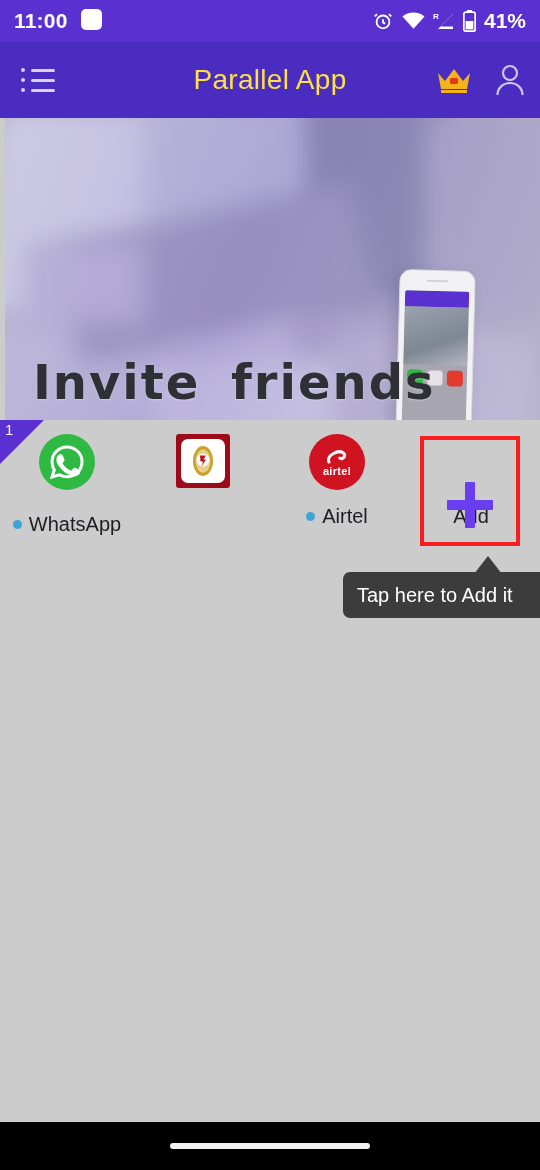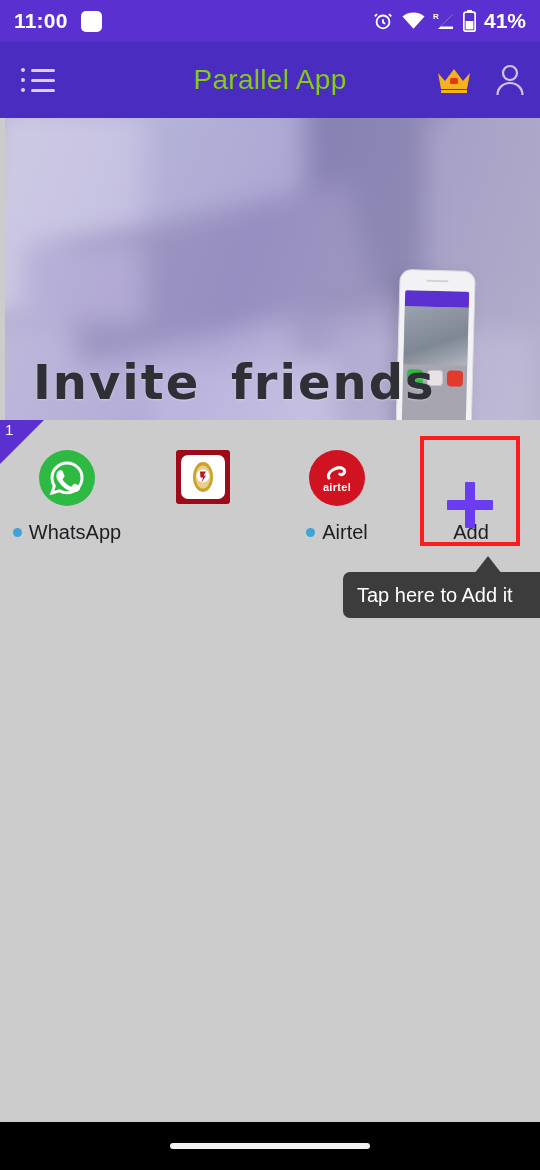--- a/index.html
+++ b/index.html
@@ -12,21 +12,21 @@
   }
 
   
   .statusbar{
     position:absolute; left:0; top:0; width:540px; height:42px;
     background:#5a30d0;
     display:flex; align-items:center; justify-content:space-between;
     padding:0 14px;
     color:#ffffff;
   }
-  .sb-left{ display:flex; align-items:center; gap:13px; }
+  .sb-left{ display:flex; align-items:flex-start; gap:13px; }
   .sb-time{ font-size:21px; font-weight:bold; letter-spacing:.2px; }
   .sb-sq{ width:21px; height:21px; background:#ffffff; border-radius:5px; }
   .sb-right{ display:flex; align-items:center; gap:8px; }
   .sb-batt-txt{ font-size:21px; font-weight:bold; margin-left:0; }
   .ico{ display:block; }
 
   
   .appbar{
     position:absolute; left:0; top:42px; width:540px; height:76px;
     background:#4a2cc0;
@@ -35,21 +35,21 @@
   .menu-btn{
     position:absolute; left:16px; top:50%; transform:translateY(-50%);
     width:44px; height:38px; display:flex; align-items:center; justify-content:center;
   }
   .list-ico{ width:34px; display:flex; flex-direction:column; gap:6px; }
   .list-row{ display:flex; align-items:center; gap:6px; }
   .list-dot{ width:4px; height:4px; border-radius:50%; background:#d8d0f2; }
   .list-line{ flex:1; height:3px; background:#d8d0f2; border-radius:2px; }
   .appbar-title{
     position:absolute; left:0; right:0; text-align:center;
-    font-size:28px; color:#84cc16; font-weight:normal; letter-spacing:.3px;
+    font-size:28px; color:#fde047; font-weight:normal; letter-spacing:.3px;
   }
   .appbar-actions{
     position:absolute; right:14px; top:50%; transform:translateY(-50%);
     display:flex; align-items:center; gap:22px;
   }
 
   
   .banner{
     position:absolute; left:5px; top:118px; width:540px; height:302px;
     overflow:hidden;
@@ -105,24 +105,24 @@
   }
   .corner-badge::before{
     content:""; position:absolute; left:0; top:0;
     border-style:solid; border-width:44px 44px 0 0;
     border-color:#5a30d0 transparent transparent transparent;
   }
   .corner-badge span{
     position:absolute; left:5px; top:1px; color:#ffffff; font-size:15px; z-index:2;
   }
   .app{
-    position:absolute; width:122px; top:30px;
+    position:absolute; width:122px; top:14px;
     display:flex; flex-direction:column; align-items:center;
   }
-  .app-0{ left:6px; }
+  .app-0{ left:6px;gap:8px; }
   .app-1{ left:143px; }
   .app-2{ left:276px; }
   .app-3{ left:410px; }
   .app-icon{ width:56px; height:56px; position:relative; }
   .app-label{
     margin-top:15px; font-size:20px; color:#1d1d22;
     display:flex; align-items:center; gap:7px; white-space:nowrap;
   }
   .bullet{ width:9px; height:9px; border-radius:50%; background:#3fa3d8; flex:none; }
 

